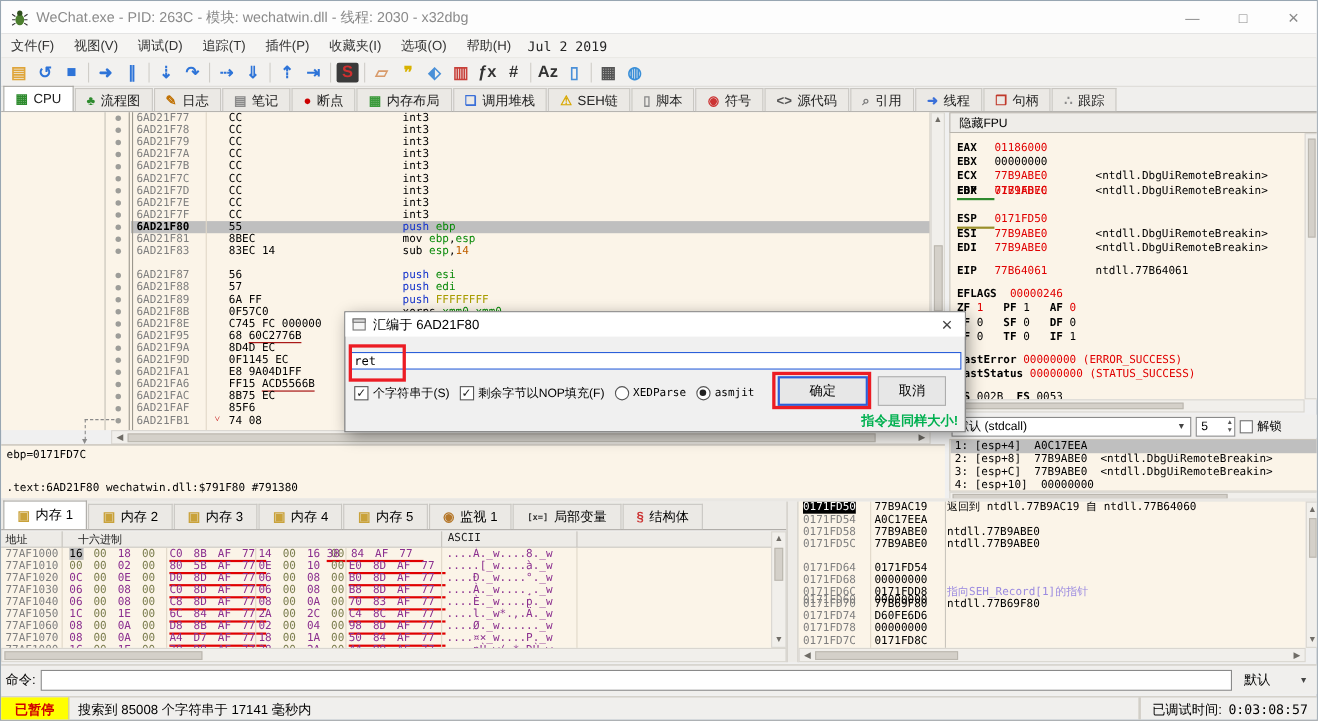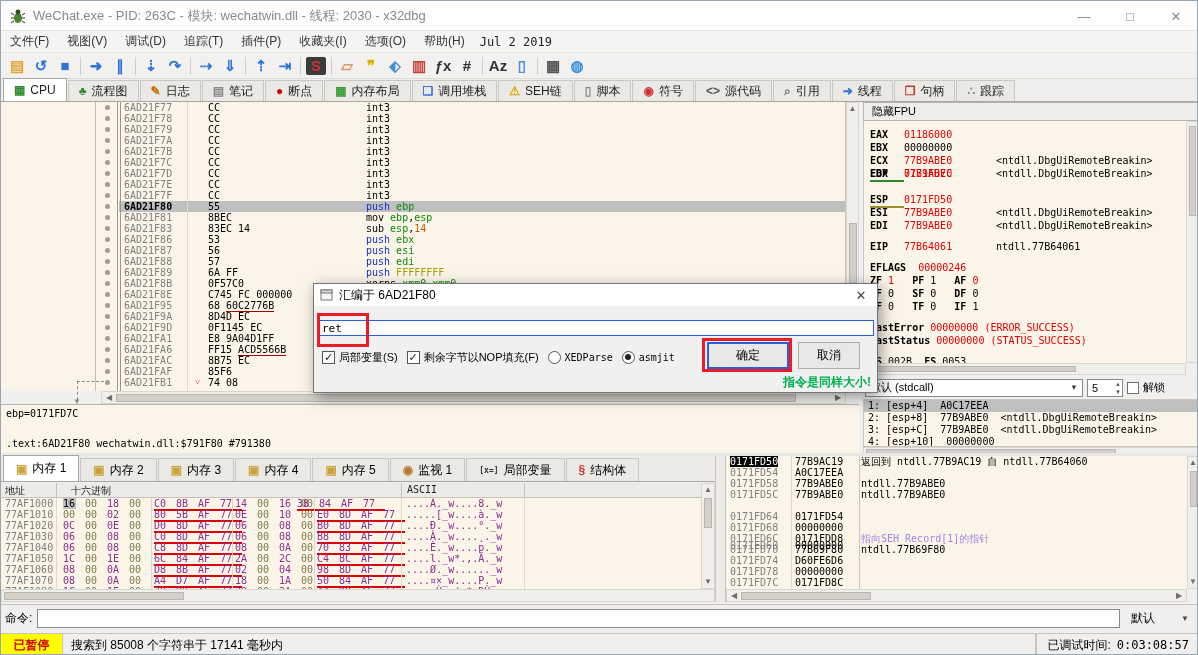--- a/index.html
+++ b/index.html
@@ -326,26 +326,20 @@
         <span class="daddr">6AD21F81</span>
         <span class="dbytes"><span class="sg-t">8BEC</span></span>
         <span class="dinstr"><span class="sg-t">mov </span><span class="sg-r">ebp</span><span class="sg-t">,</span><span class="sg-r">esp</span></span>
       </div>
       <div class="drow mono" style="top: 121px;">
         <div class="dot"></div>
         <span class="daddr">6AD21F83</span>
         <span class="dbytes"><span class="sg-t">83EC 14</span></span>
         <span class="dinstr"><span class="sg-t">sub </span><span class="sg-r">esp</span><span class="sg-t">,</span><span class="sg-n">14</span></span>
       </div>
-      <div class="drow mono" style="top: 132px;">
-        <div class="dot"></div>
-        <span class="daddr">6AD21F86</span>
-        <span class="dbytes"><span class="sg-t">53</span></span>
-        <span class="dinstr"><span class="sg-k">push </span><span class="sg-r">ebx</span></span>
-      </div>
       <div class="drow mono" style="top: 143px;">
         <div class="dot"></div>
         <span class="daddr">6AD21F87</span>
         <span class="dbytes"><span class="sg-t">56</span></span>
         <span class="dinstr"><span class="sg-k">push </span><span class="sg-r">esi</span></span>
       </div>
       <div class="drow mono" style="top: 154px;">
         <div class="dot"></div>
         <span class="daddr">6AD21F88</span>
         <span class="dbytes"><span class="sg-t">57</span></span>
@@ -721,21 +715,21 @@
         <rect x="1" y="2" width="11" height="10" fill="#F5F5F5" stroke="#777"></rect>
         <rect x="1" y="2" width="11" height="3" fill="#D8D8D8" stroke="#777"></rect>
       </svg>
       <span>汇编于 6AD21F80</span>
       <span id="dlgclose">✕</span>
     </div>
     <div id="dlginput" class="mono">ret</div>
     <div id="dlgrow">
       <span class="dlglbl">
         <span class="cbox">✓</span>
-        <span>局部变量(S)</span>
+        <span>个字符串于(S)</span>
       </span>
       <span class="dlglbl">
         <span class="cbox">✓</span>
         <span>剩余字节以NOP填充(F)</span>
       </span>
       <span class="dlglbl">
         <span class="rad"></span>
         <span class="mono" style="font-size:10px;">XEDParse</span>
       </span>
       <span class="dlglbl">

